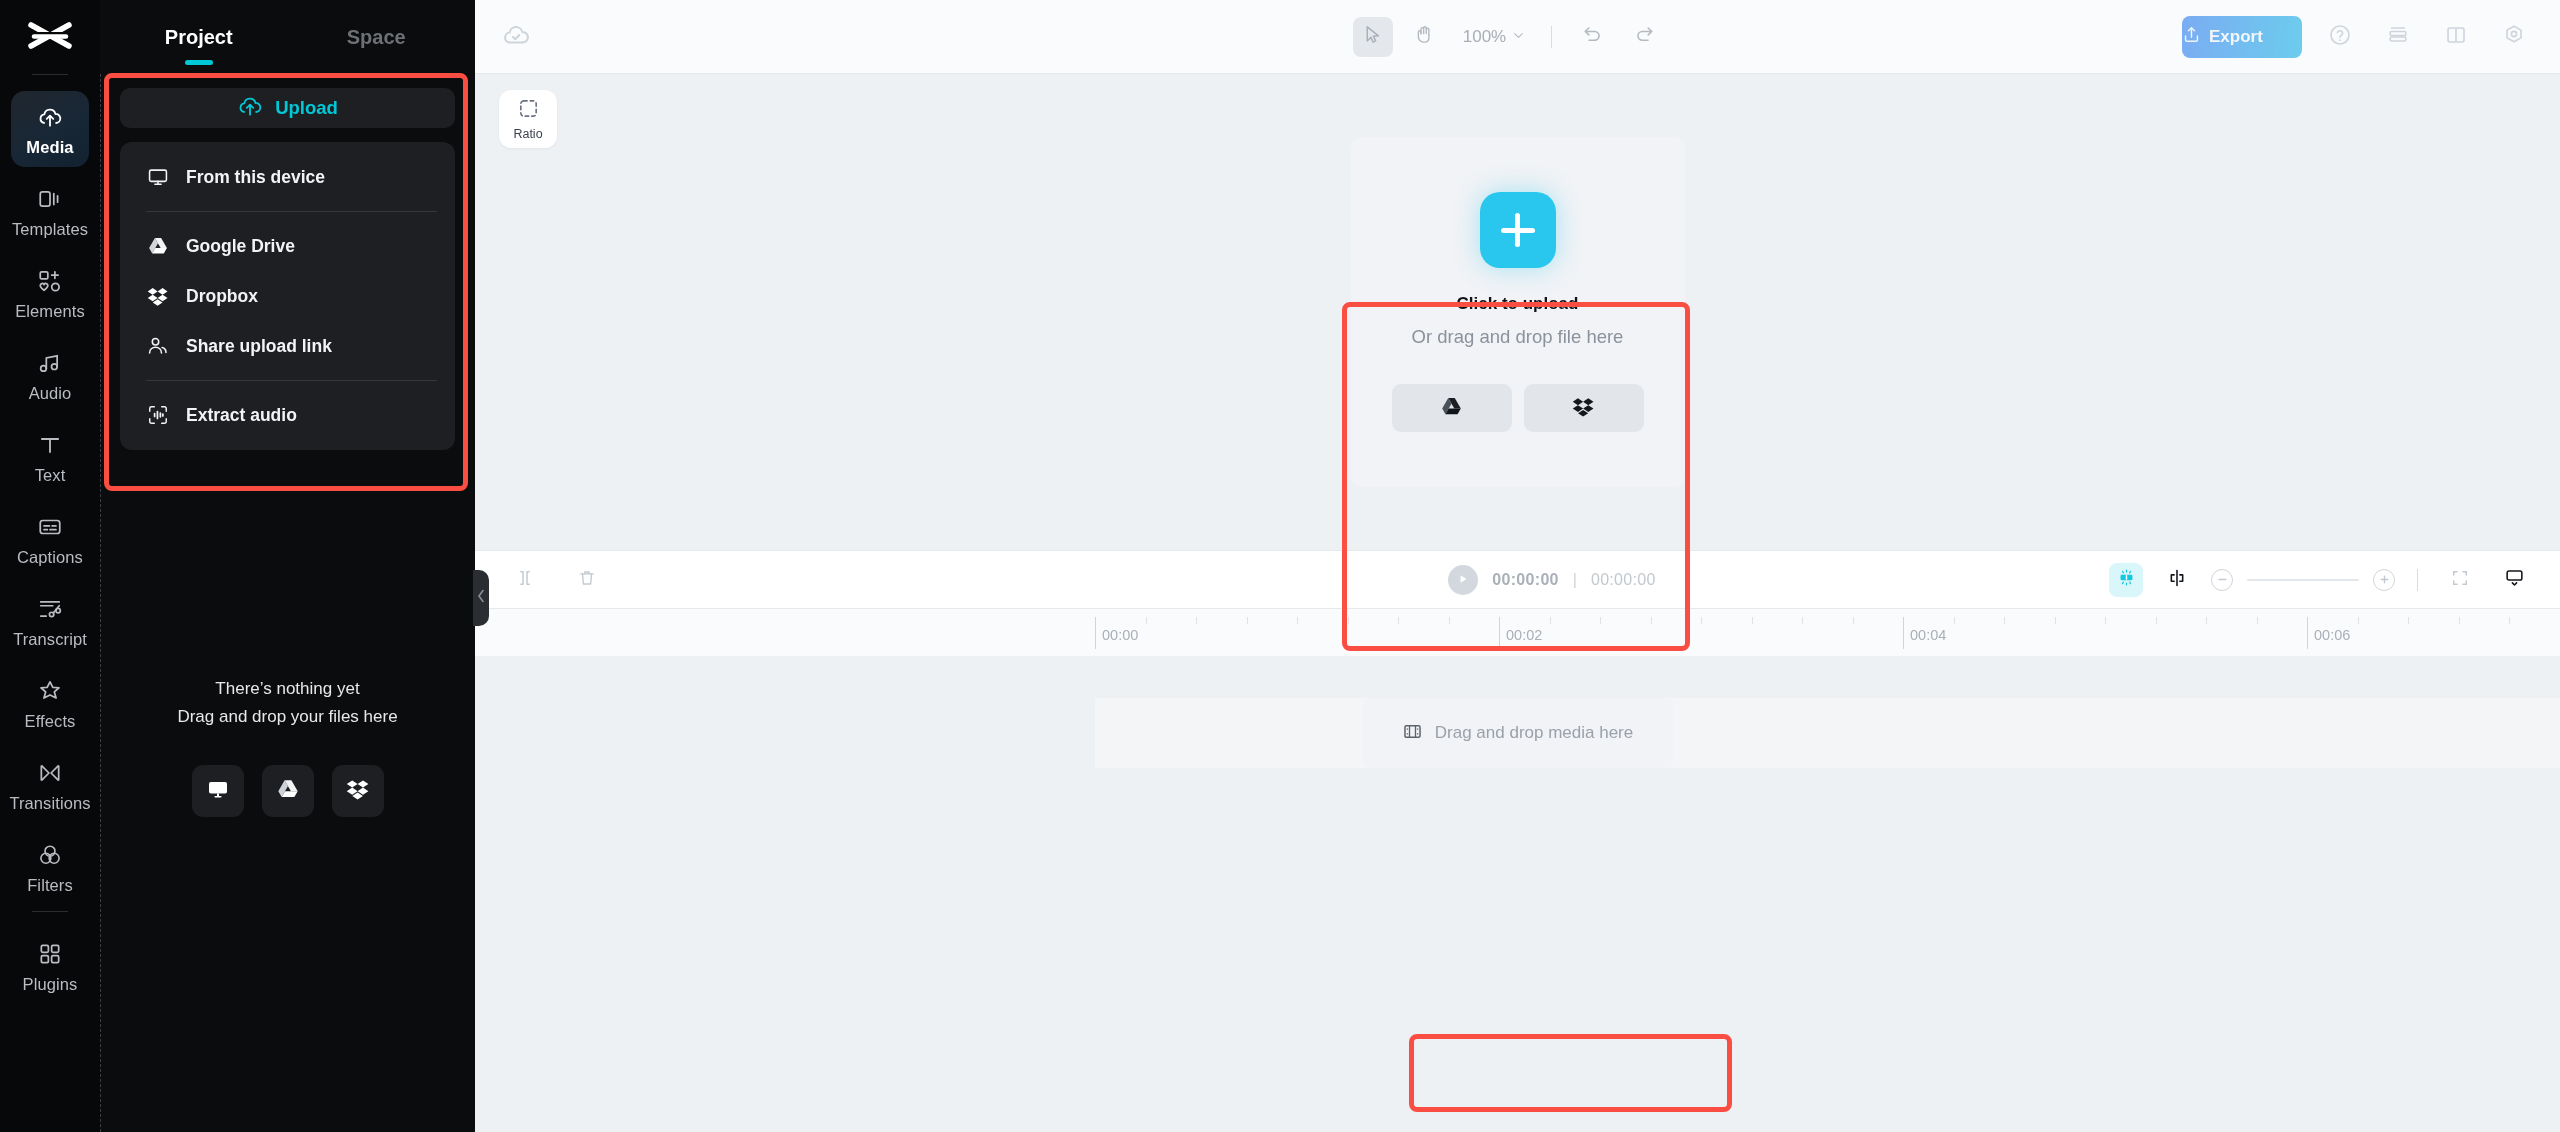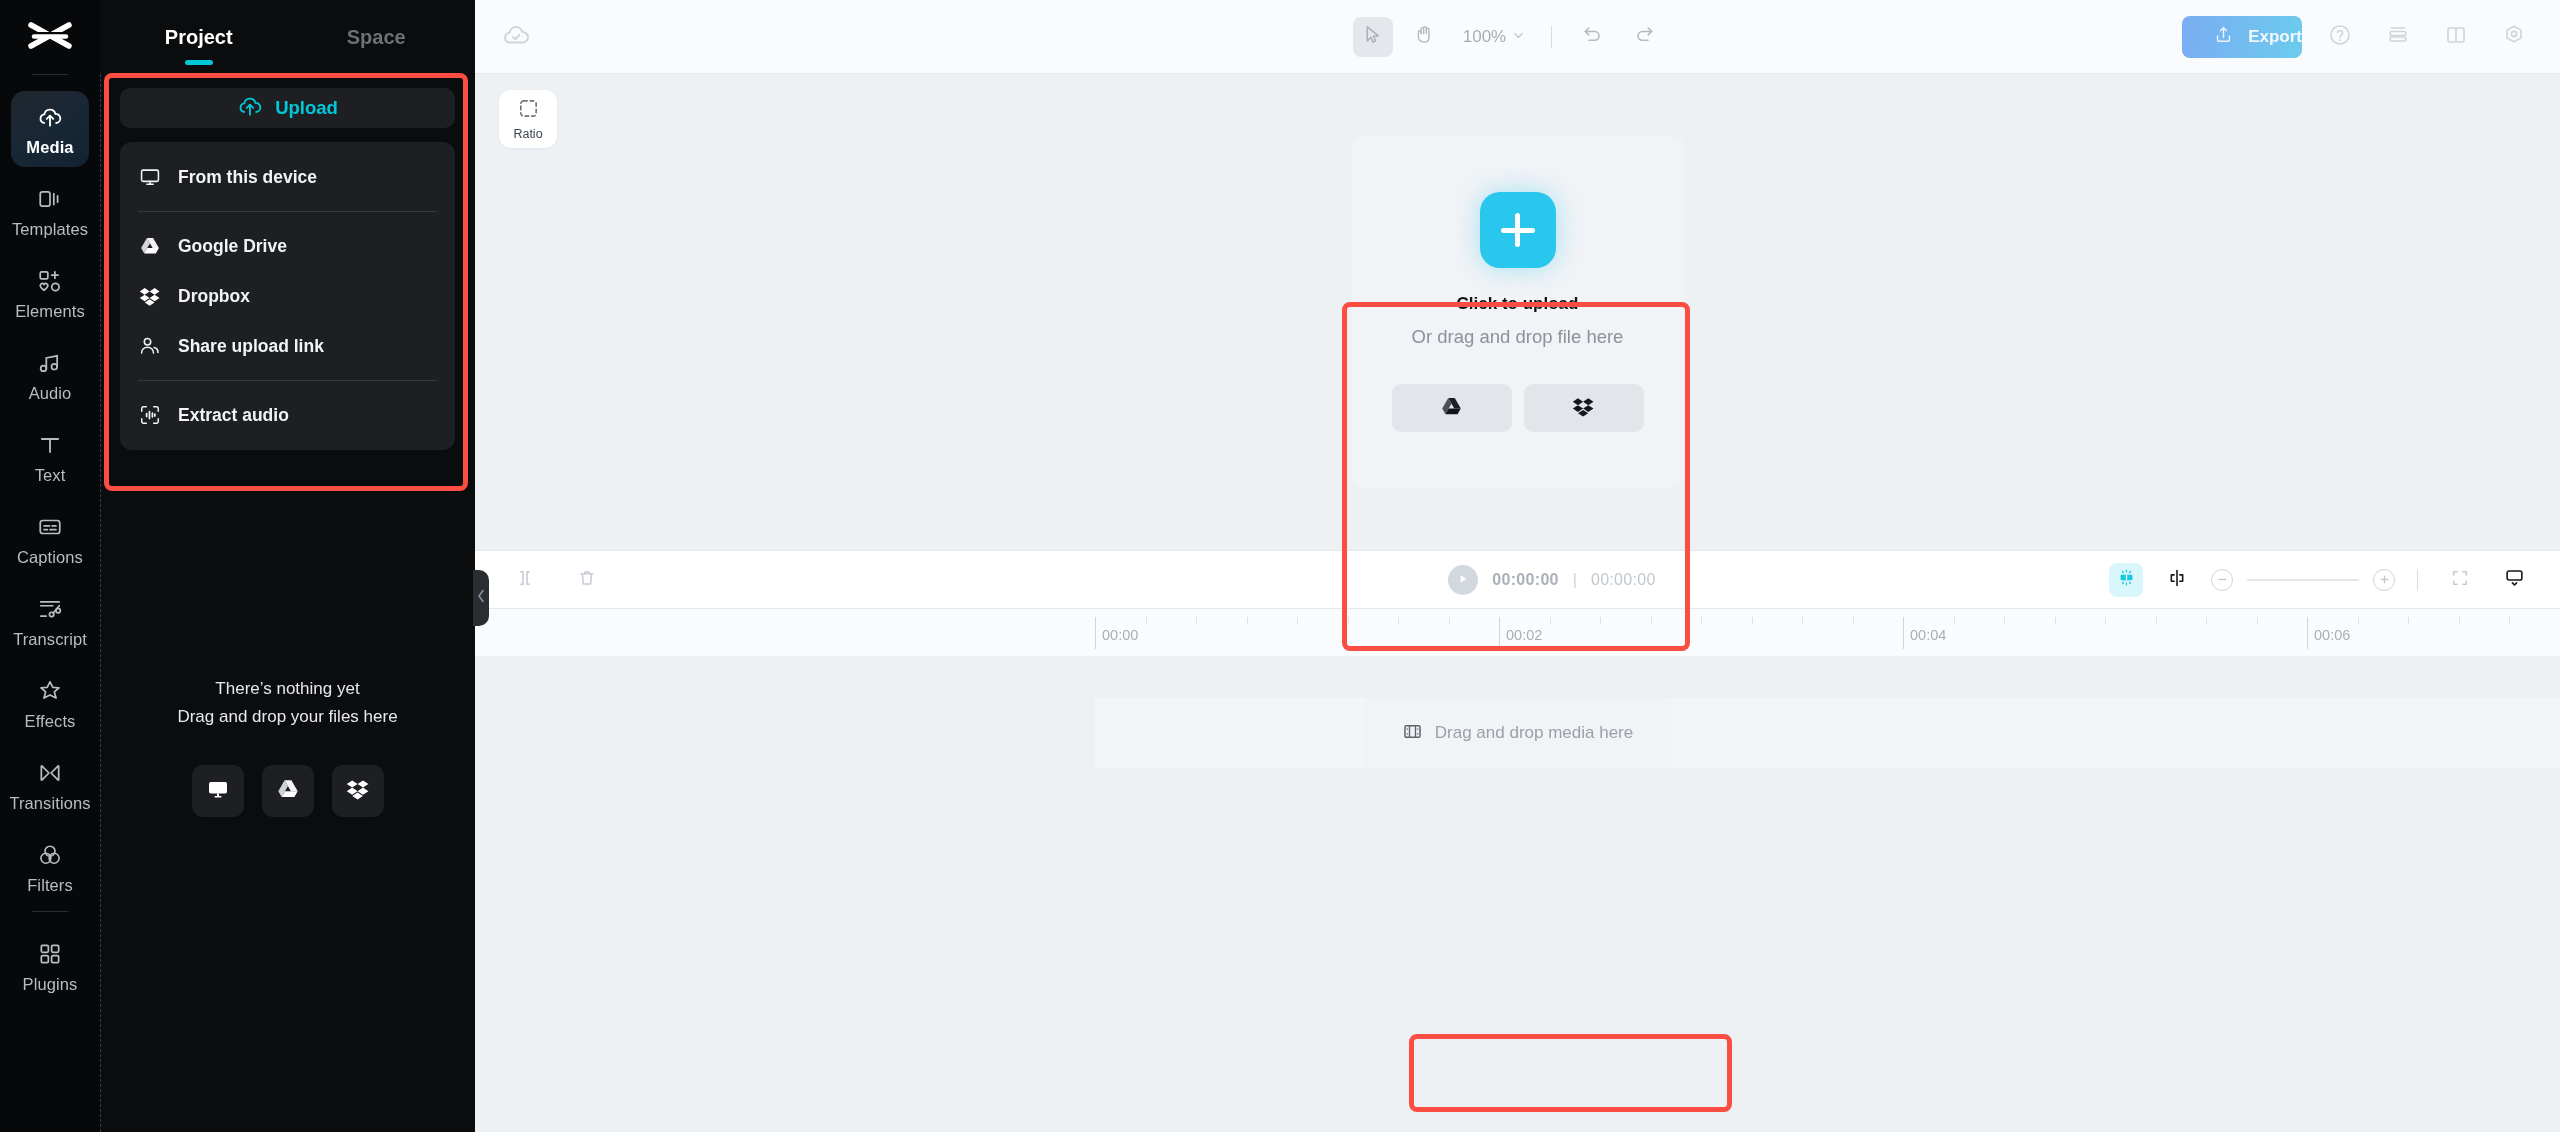--- a/index.html
+++ b/index.html
@@ -46,21 +46,21 @@
   }
   .panel-body { padding: 14px 20px 0 20px; }
 
   .upload-btn {
     height: 40px; border-radius: 10px; background: #1d1f23;
     display: flex; align-items: center; justify-content: center; gap: 12px;
     cursor: pointer; margin-bottom: 14px;
   }
   .upload-btn .ub-lb { color: #00c8d7; font-size: 18.5px; font-weight: 700; }
 
-  .menu-card { background: #1d1f23; border-radius: 12px; padding: 10px 0 10px 0; }
+  .menu-card { background: #1d1f23; border-radius: 12px; padding: 10px 0 10px 8px; }
   .menu-item { height: 50px; display: flex; align-items: center; gap: 16px; padding: 0 18px; cursor: pointer; }
   .menu-item .mi-ico { width: 24px; height: 24px; display: flex; align-items: center; justify-content: center; flex: 0 0 24px; }
   .menu-item .mi-lb { color: #f2f3f5; font-size: 17.5px; font-weight: 600; white-space: nowrap; }
   .menu-sep { height: 1px; background: #34373c; margin: 9px 18px; }
 
   .empty-state { margin-top: 225px; text-align: center; }
   .empty-line { color: #e7e8ea; font-size: 17px; line-height: 28px; }
   .empty-icons { margin-top: 34px; display: flex; justify-content: center; gap: 18px; }
   .empty-ic { width: 52px; height: 52px; border-radius: 11px; background: #1d1f23;
               display: flex; align-items: center; justify-content: center; cursor: pointer; }
@@ -86,21 +86,21 @@
   .tb-right { display: flex; align-items: center; gap: 18px; padding-right: 26px; }
   .tool-btn { width: 40px; height: 40px; border-radius: 8px; display: flex; align-items: center;
               justify-content: center; cursor: pointer; }
   .tool-btn.sel { background: #e4e8ec; }
   .zoom-pill { display: flex; align-items: center; gap: 6px; cursor: pointer; padding: 0 6px; }
   .zoom-pill .zp-lb { color: #a8aeb6; font-size: 17px; }
   .tb-divider { width: 1px; height: 22px; background: #d9dde1; margin: 0 8px; }
   .export-btn {
     width: 120px; height: 42px; border-radius: 8px;
     background: linear-gradient(100deg, #4a8ef0 0%, #35bbe8 100%);
-    display: flex; align-items: center; justify-content: flex-end; gap: 15px; cursor: pointer; opacity: .72;
+    display: flex; align-items: center; justify-content: flex-start; gap: 8px; cursor: pointer; opacity: .72;
   }
   .export-btn .eb-lb { color: #f1f6fc; font-size: 17px; font-weight: 600; }
 
   .canvas { flex: 1; position: relative; background: #eef1f4; }
   .ratio-btn {
     position: absolute; left: 24px; top: 16px; width: 58px; height: 58px; border-radius: 12px;
     background: #ffffff; display: flex; flex-direction: column; align-items: center;
     justify-content: center; gap: 3px; cursor: pointer; box-shadow: 0 1px 3px rgba(20,30,50,.06);
   }
   .ratio-btn .rb-lb { font-size: 12.5px; color: #3b4250; }

